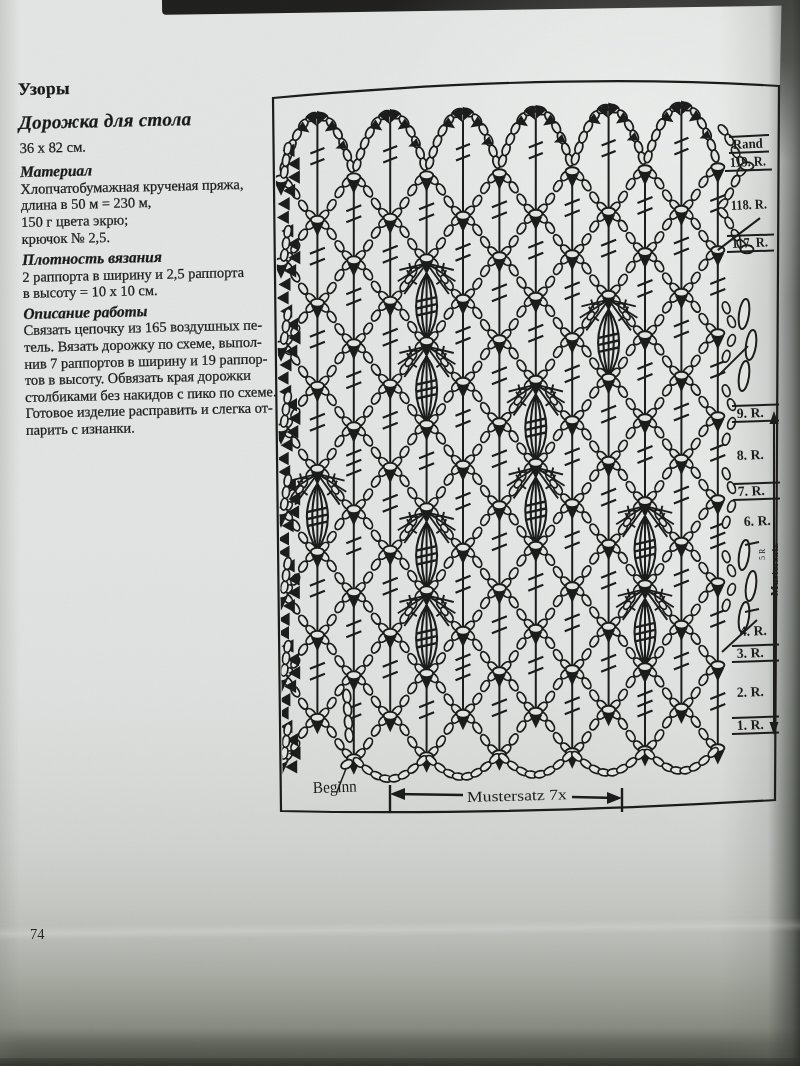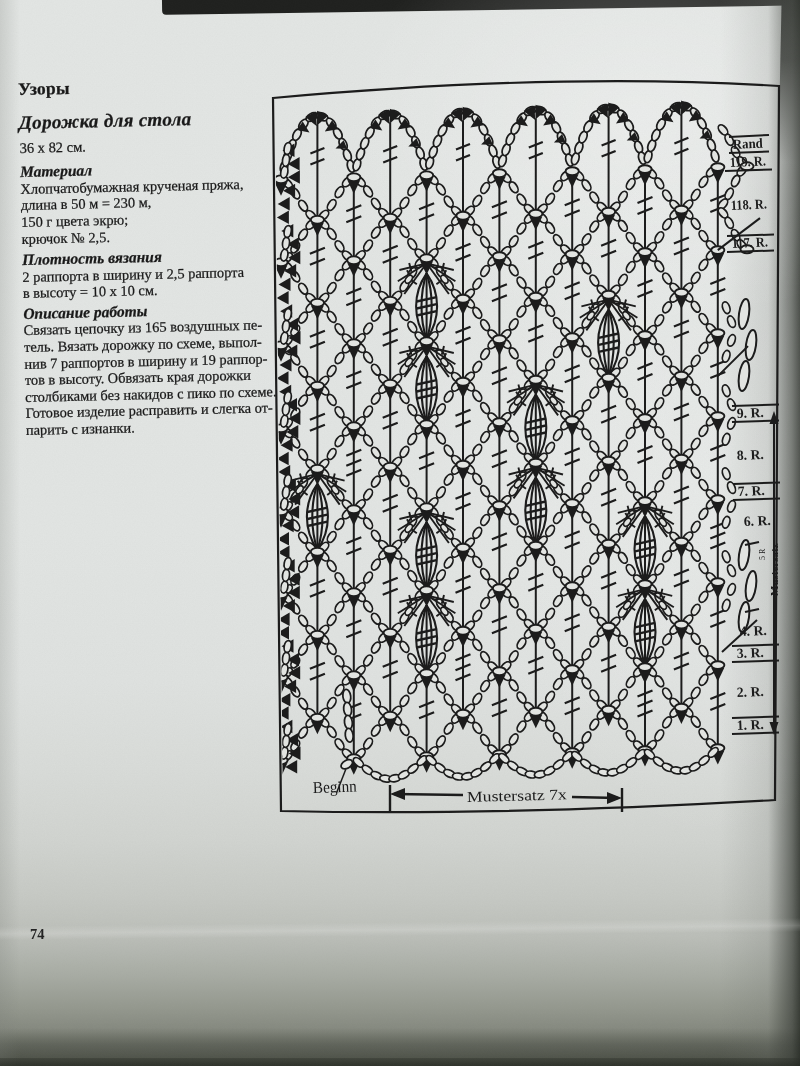--- a/index.html
+++ b/index.html
@@ -25,21 +25,21 @@
   transform:rotate(-0.6deg); }
 .botline { position:absolute; left:0; top:1058px; width:800px; height:8px; background:linear-gradient(180deg, rgba(44,48,42,0.4), rgba(34,38,32,0.65)); }
 
 .textcol { position:absolute; left:18px; top:81px; width:300px; color:#181818;
   transform:rotate(-1.3deg); transform-origin:0 0; -webkit-text-stroke:0.25px #1a1a1a; }
 h1 { font-size:17.5px; margin:0; line-height:17.5px; letter-spacing:0.2px; }
 h2 { font-size:19px; font-style:italic; margin:14px 0 0 0; line-height:19px; letter-spacing:0.3px; }
 .size { font-size:14.5px; margin-top:9px; line-height:14.8px; }
 h3 { font-size:15.5px; font-style:italic; margin:9px 0 0 0; line-height:15.5px; }
 p { font-size:14.4px; line-height:16.6px; margin:1px 0 0 0; }
-.pagenum { position:absolute; left:30px; top:926px; font-size:14.5px; font-weight:bold; color:#222; }
+.pagenum { position:absolute; left:30px; top:926px; font-size:14.5px; font-weight:normal; color:#222; }
 svg { position:absolute; left:0; top:0; }
 </style>
 </head>
 <body>
 
 <div class="bg"></div>
 
 <div style="position:absolute; left:162px; top:-10px; width:650px; height:20px; background:#1f201e; transform:rotate(-0.85deg); border-radius:0 0 8px 4px;"></div>
 
 <div style="position:absolute; right:-6px; top:-8px; width:26px; height:170px; background:linear-gradient(180deg,#1b1c1a 0%,#2a2c29 40%,rgba(60,64,58,0.0) 100%); transform:rotate(1.2deg);"></div>

